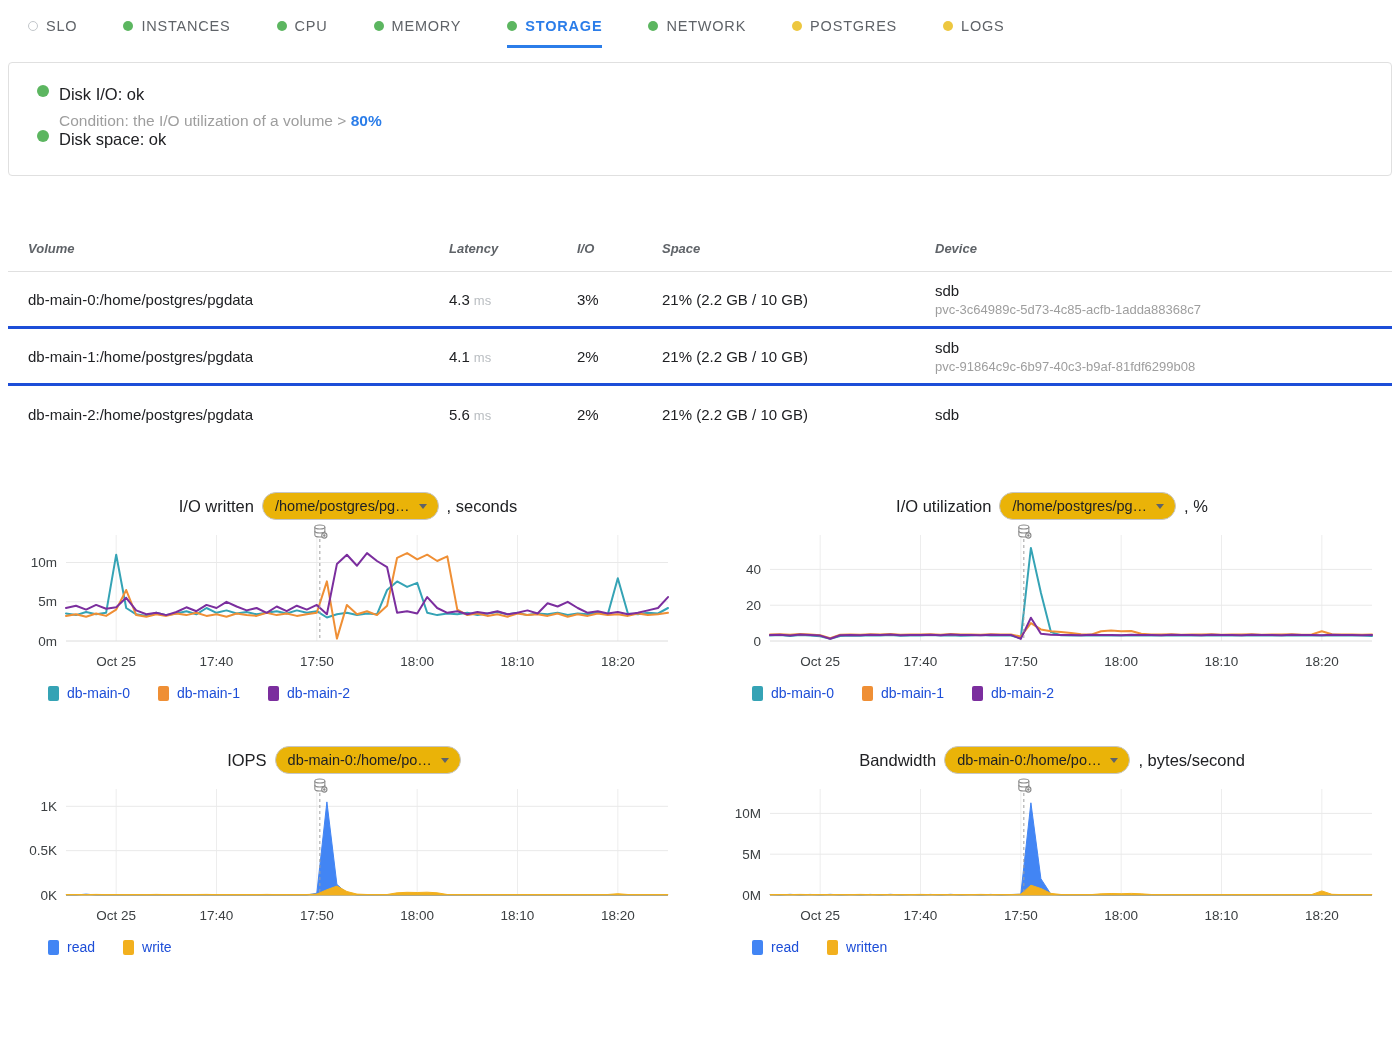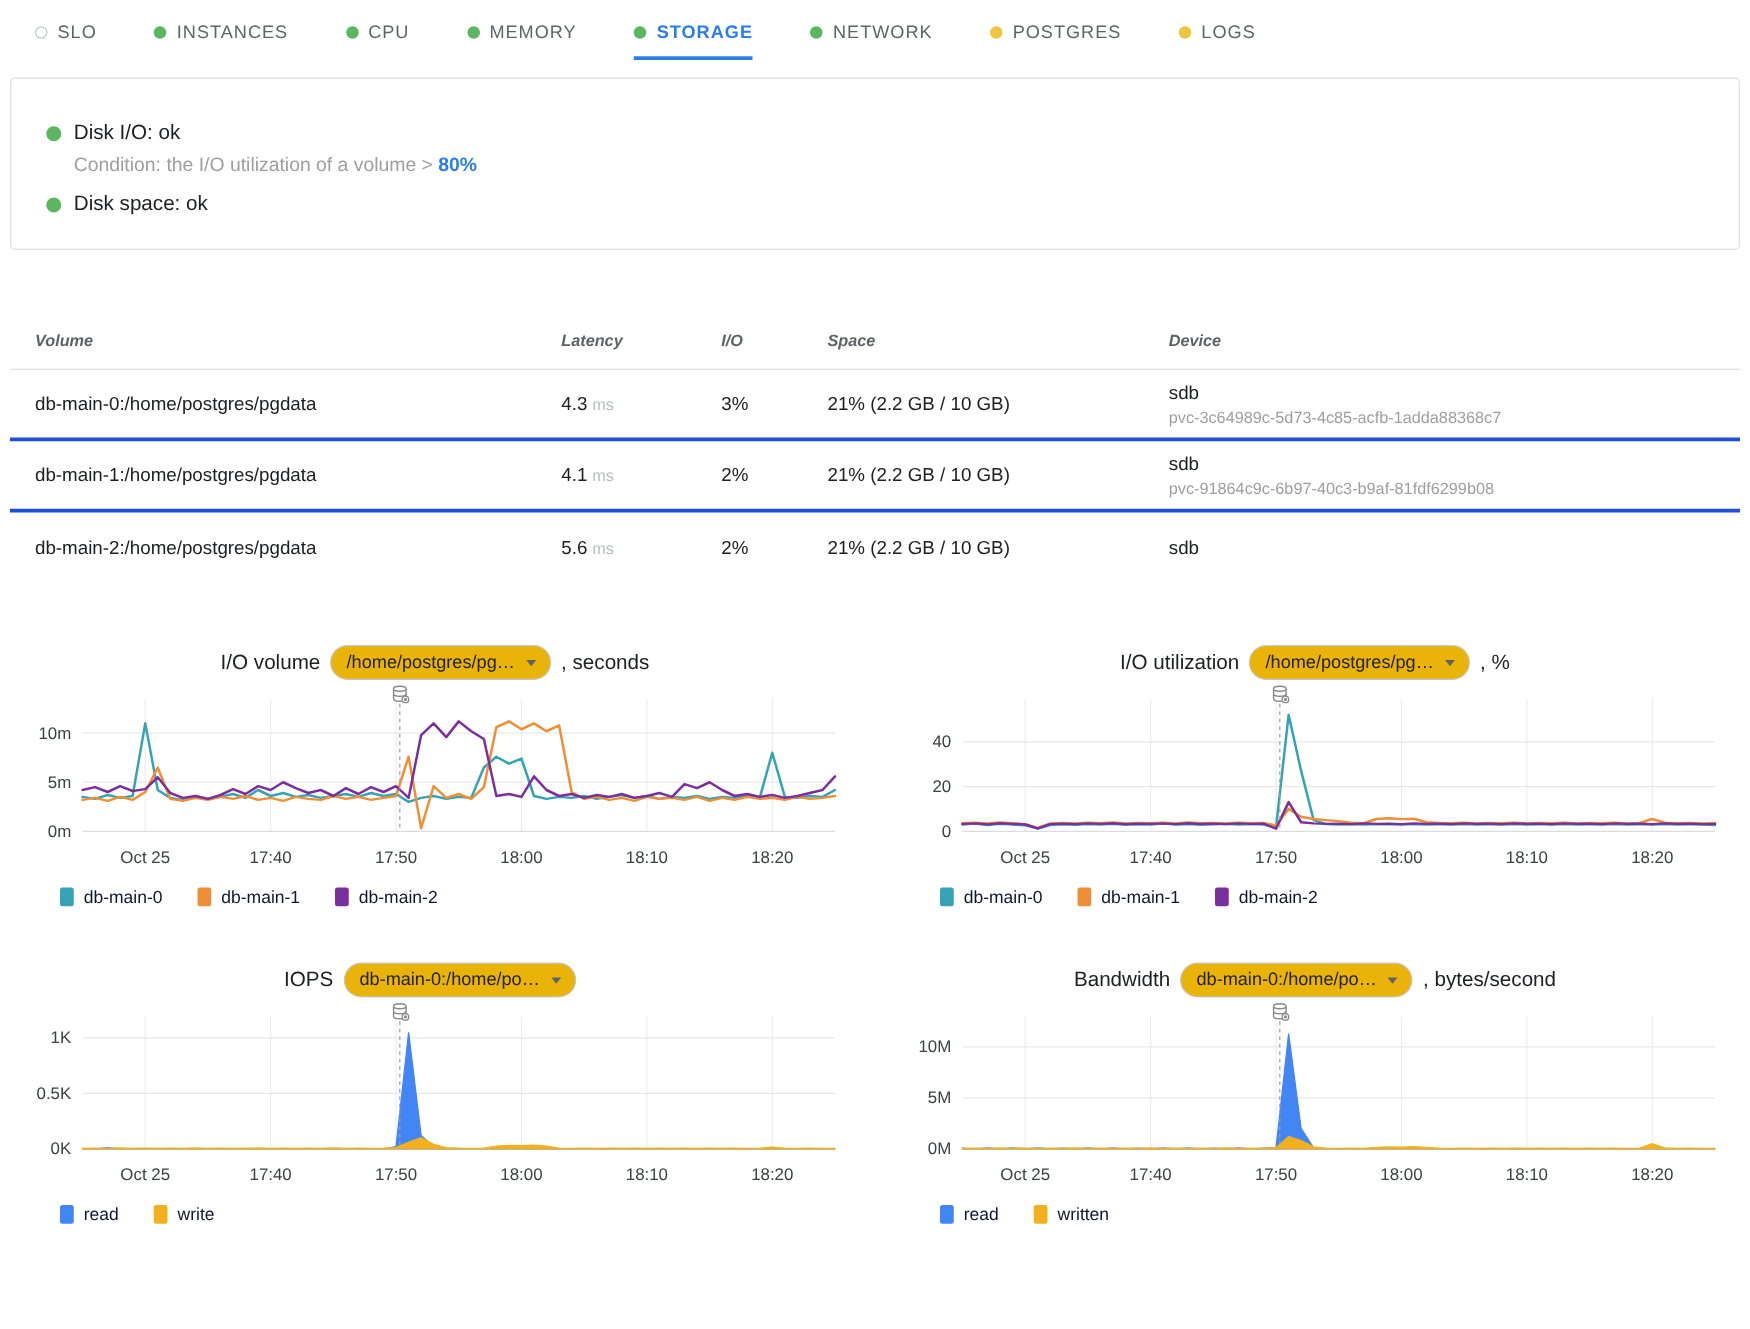--- a/index.html
+++ b/index.html
@@ -14,21 +14,21 @@
          padding-bottom: 11px; border-bottom: 3px solid transparent;
          font-size: 14.5px; letter-spacing: 0.8px; color: #5f6368; cursor: pointer; white-space: nowrap; }
   .tab.active { color: #2b7de9; border-bottom-color: #2b7de9; font-weight: bold; }
   .dot { width: 10px; height: 10px; border-radius: 50%; flex: 0 0 auto; }
   .dot.green { background: #5cb660; }
   .dot.yellow { background: #edc73f; }
   .dot.none { background: #ffffff; border: 1.5px solid #c3c7cb; }
   
   .status-card { margin: 14px 8px 0 8px; border: 1px solid #e0e0e0; border-radius: 4px;
                  padding: 22px 28px 26px 28px; }
-  .status-item { display: flex; align-items: center; gap: 10px; margin-top: 12px; }
+  .status-item { display: flex; align-items: flex-start; gap: 10px; }
   .status-dot { width: 12px; height: 12px; border-radius: 50%; background: #5cb660; }
   .status-title { font-size: 16.5px; color: #202124; }
   .status-cond { margin: 8px 0 0 22px; font-size: 15.5px; color: #9e9e9e; }
   .status-cond .thr { color: #2b7de9; cursor: pointer; font-weight: bold; }
   
   .vol-table { margin: 50px 8px 0 8px; }
   .t-row { display: grid; grid-template-columns: 421px 128px 85px 273px 1fr;
            align-items: center; padding-left: 20px; }
   .t-head { height: 46px; border-bottom: 1px solid #e0e0e0;
             font-size: 13px; font-weight: bold; color: #5f6368; font-style: italic; }
@@ -43,21 +43,21 @@
   .chart-block { width: 100%; }
   .chart-block.row2 { margin-top: 44px; }
   .chart-title-row { display: flex; justify-content: center; align-items: center; gap: 8px;
                      height: 30px; font-size: 16.5px; color: #202124; }
   .dropdown { display: inline-flex; align-items: center; gap: 9px; height: 28px;
               border: 1px solid #c6c6c6; border-radius: 14px; padding: 0 11px 0 12px;
               font-size: 14.5px; color: #202124; cursor: pointer; background: #eab308; white-space: nowrap; }
   .caret { width: 0; height: 0; border-left: 4.5px solid transparent;
            border-right: 4.5px solid transparent; border-top: 5.5px solid #5f6368; }
   .legend { display: flex; gap: 28px; margin: 10px 0 0 40px; align-items: center; }
-  .legend-item { display: inline-flex; align-items: center; gap: 8px; font-size: 14px; color: #0f172a; }
+  .legend-item { display: inline-flex; align-items: center; gap: 8px; font-size: 14px; color: #1d4ed8; }
   .swatch { width: 11px; height: 15px; border-radius: 2px; }
   svg.chart { display: block; margin-top: 2px; }
 </style>
 </head>
 <body>
 
 <div class="tabbar">
     <div class="tab">
       <span class="dot none"></span>
       <span>SLO</span>
@@ -143,21 +143,21 @@
         <div>
           <div class="dev-name">sdb</div>
         </div>
       </div>
     </div>
 </div>
 
 <div class="charts">
   <div class="chart-block">
     <div class="chart-title-row">
-      <span>I/O volume</span>
+      <span>I/O written</span>
       <span class="dropdown">
           <span>/home/postgres/pg…</span>
           <span class="caret"></span>
         </span>
       <span>, seconds</span>
     </div>
     <svg class="chart" viewBox="0 0 668 152" width="668" height="152">
         <g>
           <line x1="108.16666666666666" y1="12" x2="108.16666666666666" y2="118" stroke="#ededed" stroke-width="1"></line>
           <line x1="208.5" y1="12" x2="208.5" y2="118" stroke="#ededed" stroke-width="1"></line>

